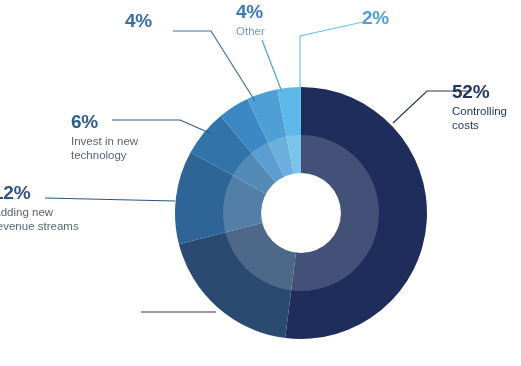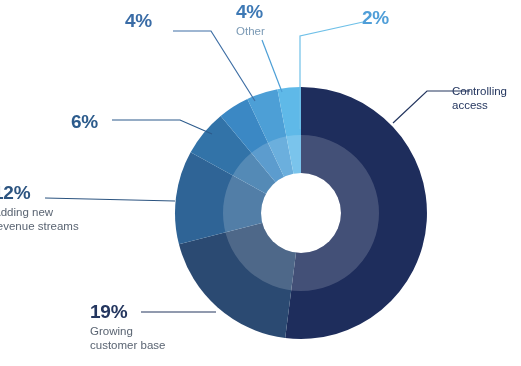--- a/index.html
+++ b/index.html
@@ -77,46 +77,44 @@
       <polyline points="300,129 300,36 363,22" stroke="#6fc0e8"></polyline>
       <polyline points="282,92 262,40" stroke="#4d9fd6"></polyline>
       <polyline points="255,101 211,31 173,31" stroke="#3f6fa5"></polyline>
       <polyline points="212,134 180,120 112,120" stroke="#2c5b8c"></polyline>
       <polyline points="175,201 45,198" stroke="#2c5480"></polyline>
       <polyline points="216,312 185,312 141,312" stroke="#24365f"></polyline>
     </g>
   </svg>
 
   <div class="callout" id="callout-controlling-costs">
+    <span class="pct" style="color: rgb(36, 54, 95);">52%</span>
     <span class="desc" style="color: rgb(36, 54, 95);">Controlling
-access</span>
+costs</span>
   </div>
 
   <div class="callout" id="callout-improving-access">
     <span class="pct" style="color: rgb(79, 158, 216);">2%</span>
   </div>
 
   <div class="callout" id="callout-other">
     <span class="pct" style="color: rgb(62, 121, 181);">4%</span>
     <span class="desc" style="color: rgb(123, 154, 181);">Other</span>
   </div>
 
   <div class="callout" id="callout-expanding-markets">
     <span class="pct" style="color: rgb(58, 108, 166);">4%</span>
   </div>
 
   <div class="callout" id="callout-invest-technology">
     <span class="pct" style="color: rgb(44, 91, 140);">6%</span>
+    <span class="desc" style="color: rgb(90, 100, 114);">Invest in new
+technology</span>
   </div>
 
   <div class="callout" id="callout-revenue-streams">
     <span class="pct" style="color: rgb(44, 84, 128);">12%</span>
     <span class="desc" style="color: rgb(90, 100, 114);">Adding new
 revenue streams</span>
   </div>
 
-  <div class="callout" id="callout-growing-customers">
-    <span class="pct" style="color: rgb(36, 54, 95);">19%</span>
-    <span class="desc" style="color: rgb(90, 100, 114);">Growing
-customer base</span>
-  </div>
 
 </div>
 
 </body></html>

